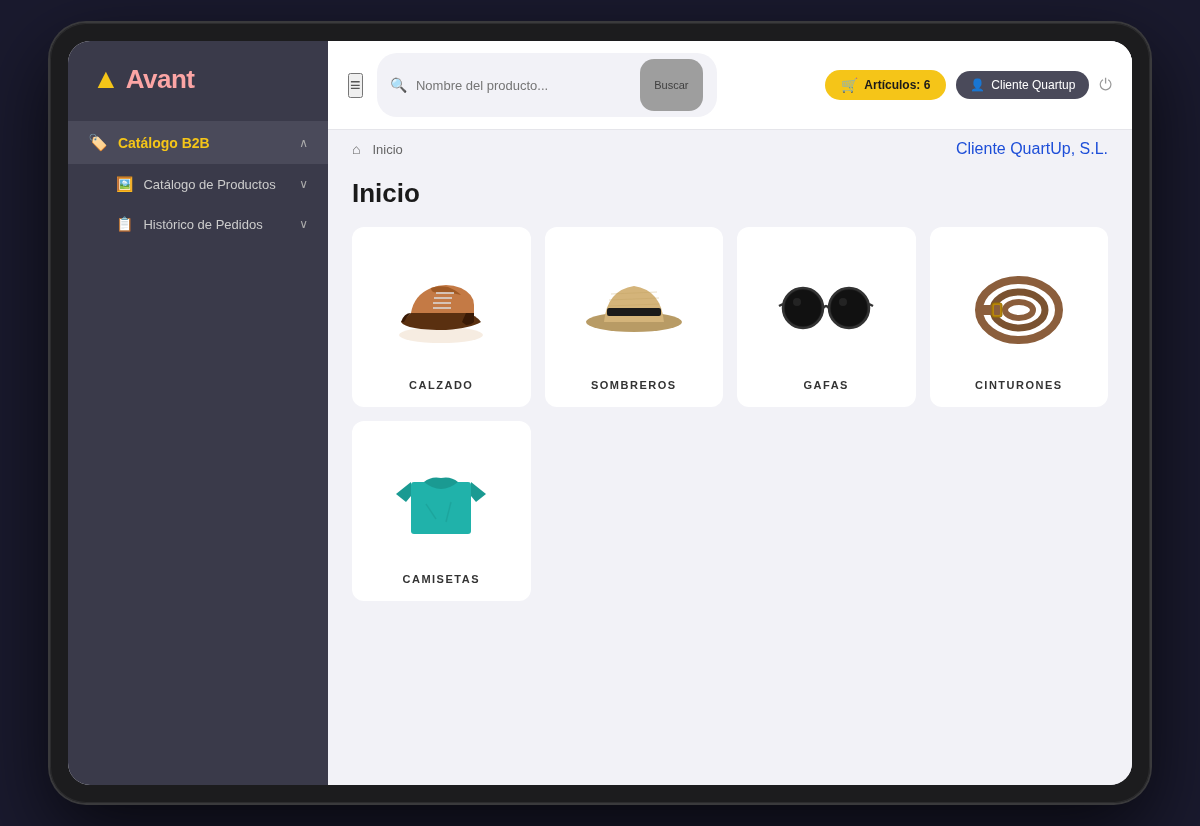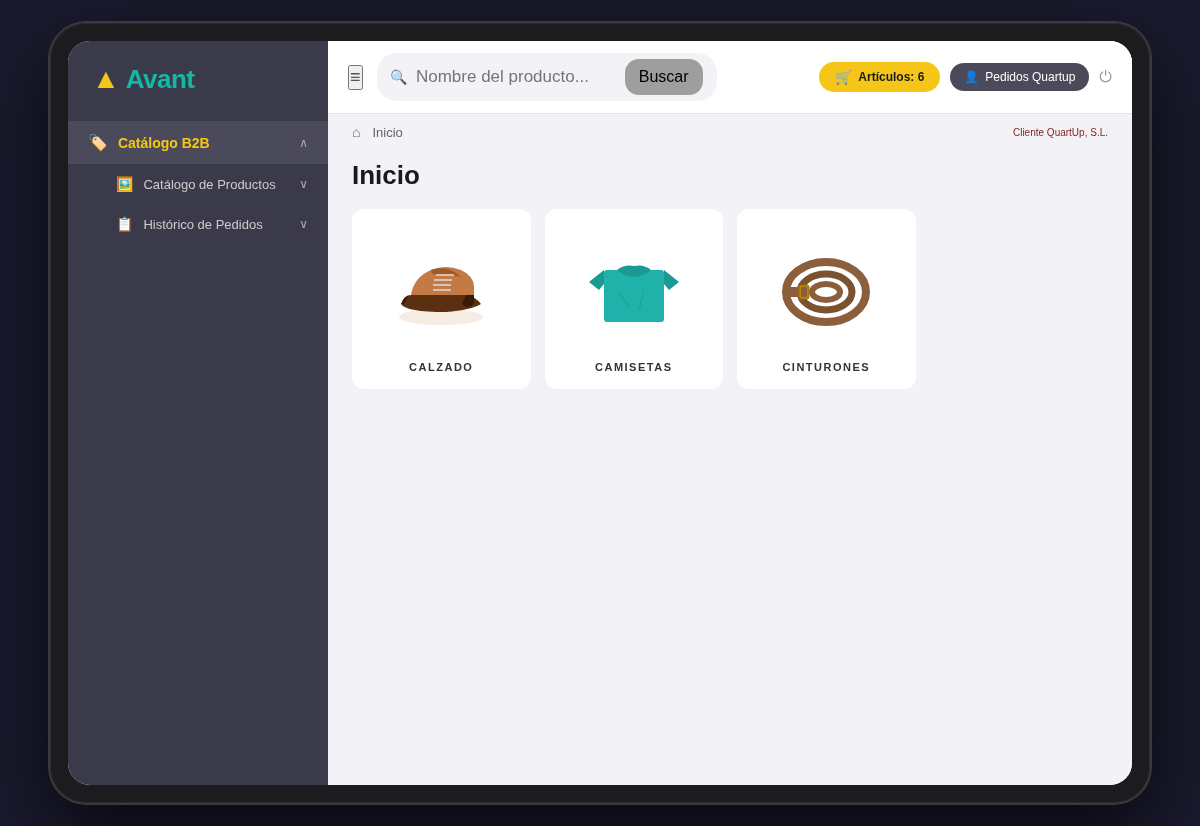--- a/index.html
+++ b/index.html
@@ -53,21 +53,21 @@
     }
 
     .logo-icon {
       color: #f5c518;
       font-size: 28px;
       font-weight: 900;
       font-style: italic;
     }
 
     .logo-text {
-      color: #14b8a6;
+      color: #fca5a5;
       font-size: 26px;
       font-weight: 700;
       letter-spacing: -0.5px;
     }
 
     .sidebar-nav {
       flex: 1;
       padding: 8px 0;
     }
 
@@ -159,32 +159,32 @@
 
     .search-icon {
       color: #aaa;
       font-size: 14px;
     }
 
     .search-input {
       border: none;
       background: transparent;
       outline: none;
-      font-size: 17px;
+      font-size: 13px;
       color: #999;
       width: 100%;
     }
 
     .search-btn {
       background: #9e9e9e;
-      color: #000000;
+      color: #404040;
       border: none;
       border-radius: 14px;
-      padding: 9px 14px;
-      font-size: 16px;
+      padding: 20px 14px;
+      font-size: 11px;
       cursor: pointer;
       white-space: nowrap;
     }
 
     .topbar-right {
       margin-left: auto;
       display: flex;
       align-items: center;
       gap: 10px;
     }
@@ -244,22 +244,22 @@
       gap: 6px;
       font-size: 13px;
       color: #666;
     }
 
     .breadcrumb-icon {
       font-size: 14px;
     }
 
     .client-name {
-      font-size: 10px;
-      color: #7f1d1d;
+      font-size: 16px;
+      color: #1d4ed8;
       font-weight: 500;
     }
 
     
     .page-content {
       flex: 1;
       padding: 10px 24px 20px;
       overflow-y: auto;
     }
 
@@ -352,21 +352,21 @@
           <button class="search-btn">Buscar</button>
         </div>
 
         <div class="topbar-right">
           <button class="cart-btn">
             <span class="cart-icon">🛒</span>
             <span>Artículos: 6</span>
           </button>
           <button class="client-btn">
             <span>👤</span>
-            <span>Pedidos Quartup</span>
+            <span>Cliente Quartup</span>
           </button>
           <button class="power-btn">⏻</button>
         </div>
       </header>
 
       <div class="breadcrumb-bar">
         <div class="breadcrumb">
           <span class="breadcrumb-icon">⌂</span>
           <span> </span>
           <span>Inicio</span>
@@ -400,48 +400,89 @@
 
     <path d="M80 63 L88 63 L88 72 Q85 75 80 75 L76 72 Z" fill="#3a1a05"></path>
   </svg>
               </div>
               <div class="category-label">CALZADO</div>
             </div>
             <div class="category-card">
               <div class="category-image">
                 <svg viewBox="0 0 110 110" width="110" height="110" xmlns="http://www.w3.org/2000/svg">
 
+    <ellipse cx="55" cy="72" rx="48" ry="10" fill="#c8a96e"></ellipse>
+
+    <ellipse cx="55" cy="72" rx="48" ry="10" fill="rgba(0,0,0,0.08)"></ellipse>
+
+    <path d="M25 72 Q28 40 55 36 Q82 40 85 72Z" fill="#d4b47a"></path>
+
+    <rect x="28" y="58" width="54" height="8" rx="2" fill="#1a1a1a"></rect>
+
+    <line x1="30" y1="50" x2="80" y2="48" stroke="#c0a060" stroke-width="0.7" opacity="0.5"></line>
+    <line x1="29" y1="56" x2="81" y2="54" stroke="#c0a060" stroke-width="0.7" opacity="0.5"></line>
+    <line x1="32" y1="44" x2="78" y2="42" stroke="#c0a060" stroke-width="0.7" opacity="0.5"></line>
+  </svg>
+              </div>
+              <div class="category-label">SOMBREROS</div>
+            </div>
+            <div class="category-card">
+              <div class="category-image">
+                <svg viewBox="0 0 110 110" width="110" height="110" xmlns="http://www.w3.org/2000/svg">
+
+    <circle cx="32" cy="58" r="20" fill="#1a1a1a" stroke="#333" stroke-width="2.5"></circle>
+    <circle cx="32" cy="58" r="18" fill="#111" opacity="0.9"></circle>
+
+    <circle cx="78" cy="58" r="20" fill="#1a1a1a" stroke="#333" stroke-width="2.5"></circle>
+    <circle cx="78" cy="58" r="18" fill="#111" opacity="0.9"></circle>
+
+    <path d="M52 58 Q55 54 58 58" stroke="#333" stroke-width="2.5" fill="none"></path>
+
+    <line x1="12" y1="54" x2="8" y2="56" stroke="#333" stroke-width="2.5"></line>
+
+    <line x1="98" y1="54" x2="102" y2="56" stroke="#333" stroke-width="2.5"></line>
+
+    <circle cx="26" cy="52" r="4" fill="rgba(255,255,255,0.08)"></circle>
+    <circle cx="72" cy="52" r="4" fill="rgba(255,255,255,0.08)"></circle>
+  </svg>
+              </div>
+              <div class="category-label">GAFAS</div>
+            </div>
+            <div class="category-card">
+              <div class="category-image">
+                <svg viewBox="0 0 110 110" width="110" height="110" xmlns="http://www.w3.org/2000/svg">
+
+    <ellipse cx="55" cy="60" rx="40" ry="30" fill="none" stroke="#8B5E3C" stroke-width="8"></ellipse>
+    <ellipse cx="55" cy="60" rx="26" ry="18" fill="none" stroke="#7a5230" stroke-width="7"></ellipse>
+    <ellipse cx="55" cy="60" rx="14" ry="8" fill="none" stroke="#8B5E3C" stroke-width="6"></ellipse>
+
+    <path d="M15 55 Q12 60 15 65 L30 65 L30 55Z" fill="#8B5E3C"></path>
+
+    <rect x="28" y="53" width="10" height="14" rx="2" fill="#b8860b" stroke="#9a7000" stroke-width="1"></rect>
+    <rect x="30" y="55" width="6" height="10" rx="1" fill="#8B5E3C"></rect>
+  </svg>
+              </div>
+              <div class="category-label">CINTURONES</div>
+            </div>
+            <div class="category-card">
+              <div class="category-image">
+                <svg viewBox="0 0 110 110" width="110" height="110" xmlns="http://www.w3.org/2000/svg">
+
     <rect x="25" y="38" width="60" height="52" rx="3" fill="#20b2aa"></rect>
 
     <path d="M25 38 L10 50 L20 58 L25 52Z" fill="#1a9a92"></path>
 
     <path d="M85 38 L100 50 L90 58 L85 52Z" fill="#1a9a92"></path>
 
     <path d="M38 38 Q55 52 72 38 Q65 32 55 34 Q45 32 38 38Z" fill="#1a9a92"></path>
 
     <line x1="40" y1="60" x2="50" y2="75" stroke="#1a9a92" stroke-width="1.5" opacity="0.5"></line>
     <line x1="65" y1="58" x2="60" y2="78" stroke="#1a9a92" stroke-width="1.5" opacity="0.5"></line>
   </svg>
               </div>
               <div class="category-label">CAMISETAS</div>
             </div>
-            <div class="category-card">
-              <div class="category-image">
-                <svg viewBox="0 0 110 110" width="110" height="110" xmlns="http://www.w3.org/2000/svg">
-
-    <ellipse cx="55" cy="60" rx="40" ry="30" fill="none" stroke="#8B5E3C" stroke-width="8"></ellipse>
-    <ellipse cx="55" cy="60" rx="26" ry="18" fill="none" stroke="#7a5230" stroke-width="7"></ellipse>
-    <ellipse cx="55" cy="60" rx="14" ry="8" fill="none" stroke="#8B5E3C" stroke-width="6"></ellipse>
-
-    <path d="M15 55 Q12 60 15 65 L30 65 L30 55Z" fill="#8B5E3C"></path>
-
-    <rect x="28" y="53" width="10" height="14" rx="2" fill="#b8860b" stroke="#9a7000" stroke-width="1"></rect>
-    <rect x="30" y="55" width="6" height="10" rx="1" fill="#8B5E3C"></rect>
-  </svg>
-              </div>
-              <div class="category-label">CINTURONES</div>
-            </div>
           </div>
       </div>
     </div>
 
   </div>
 </div>
 
 </body></html>

